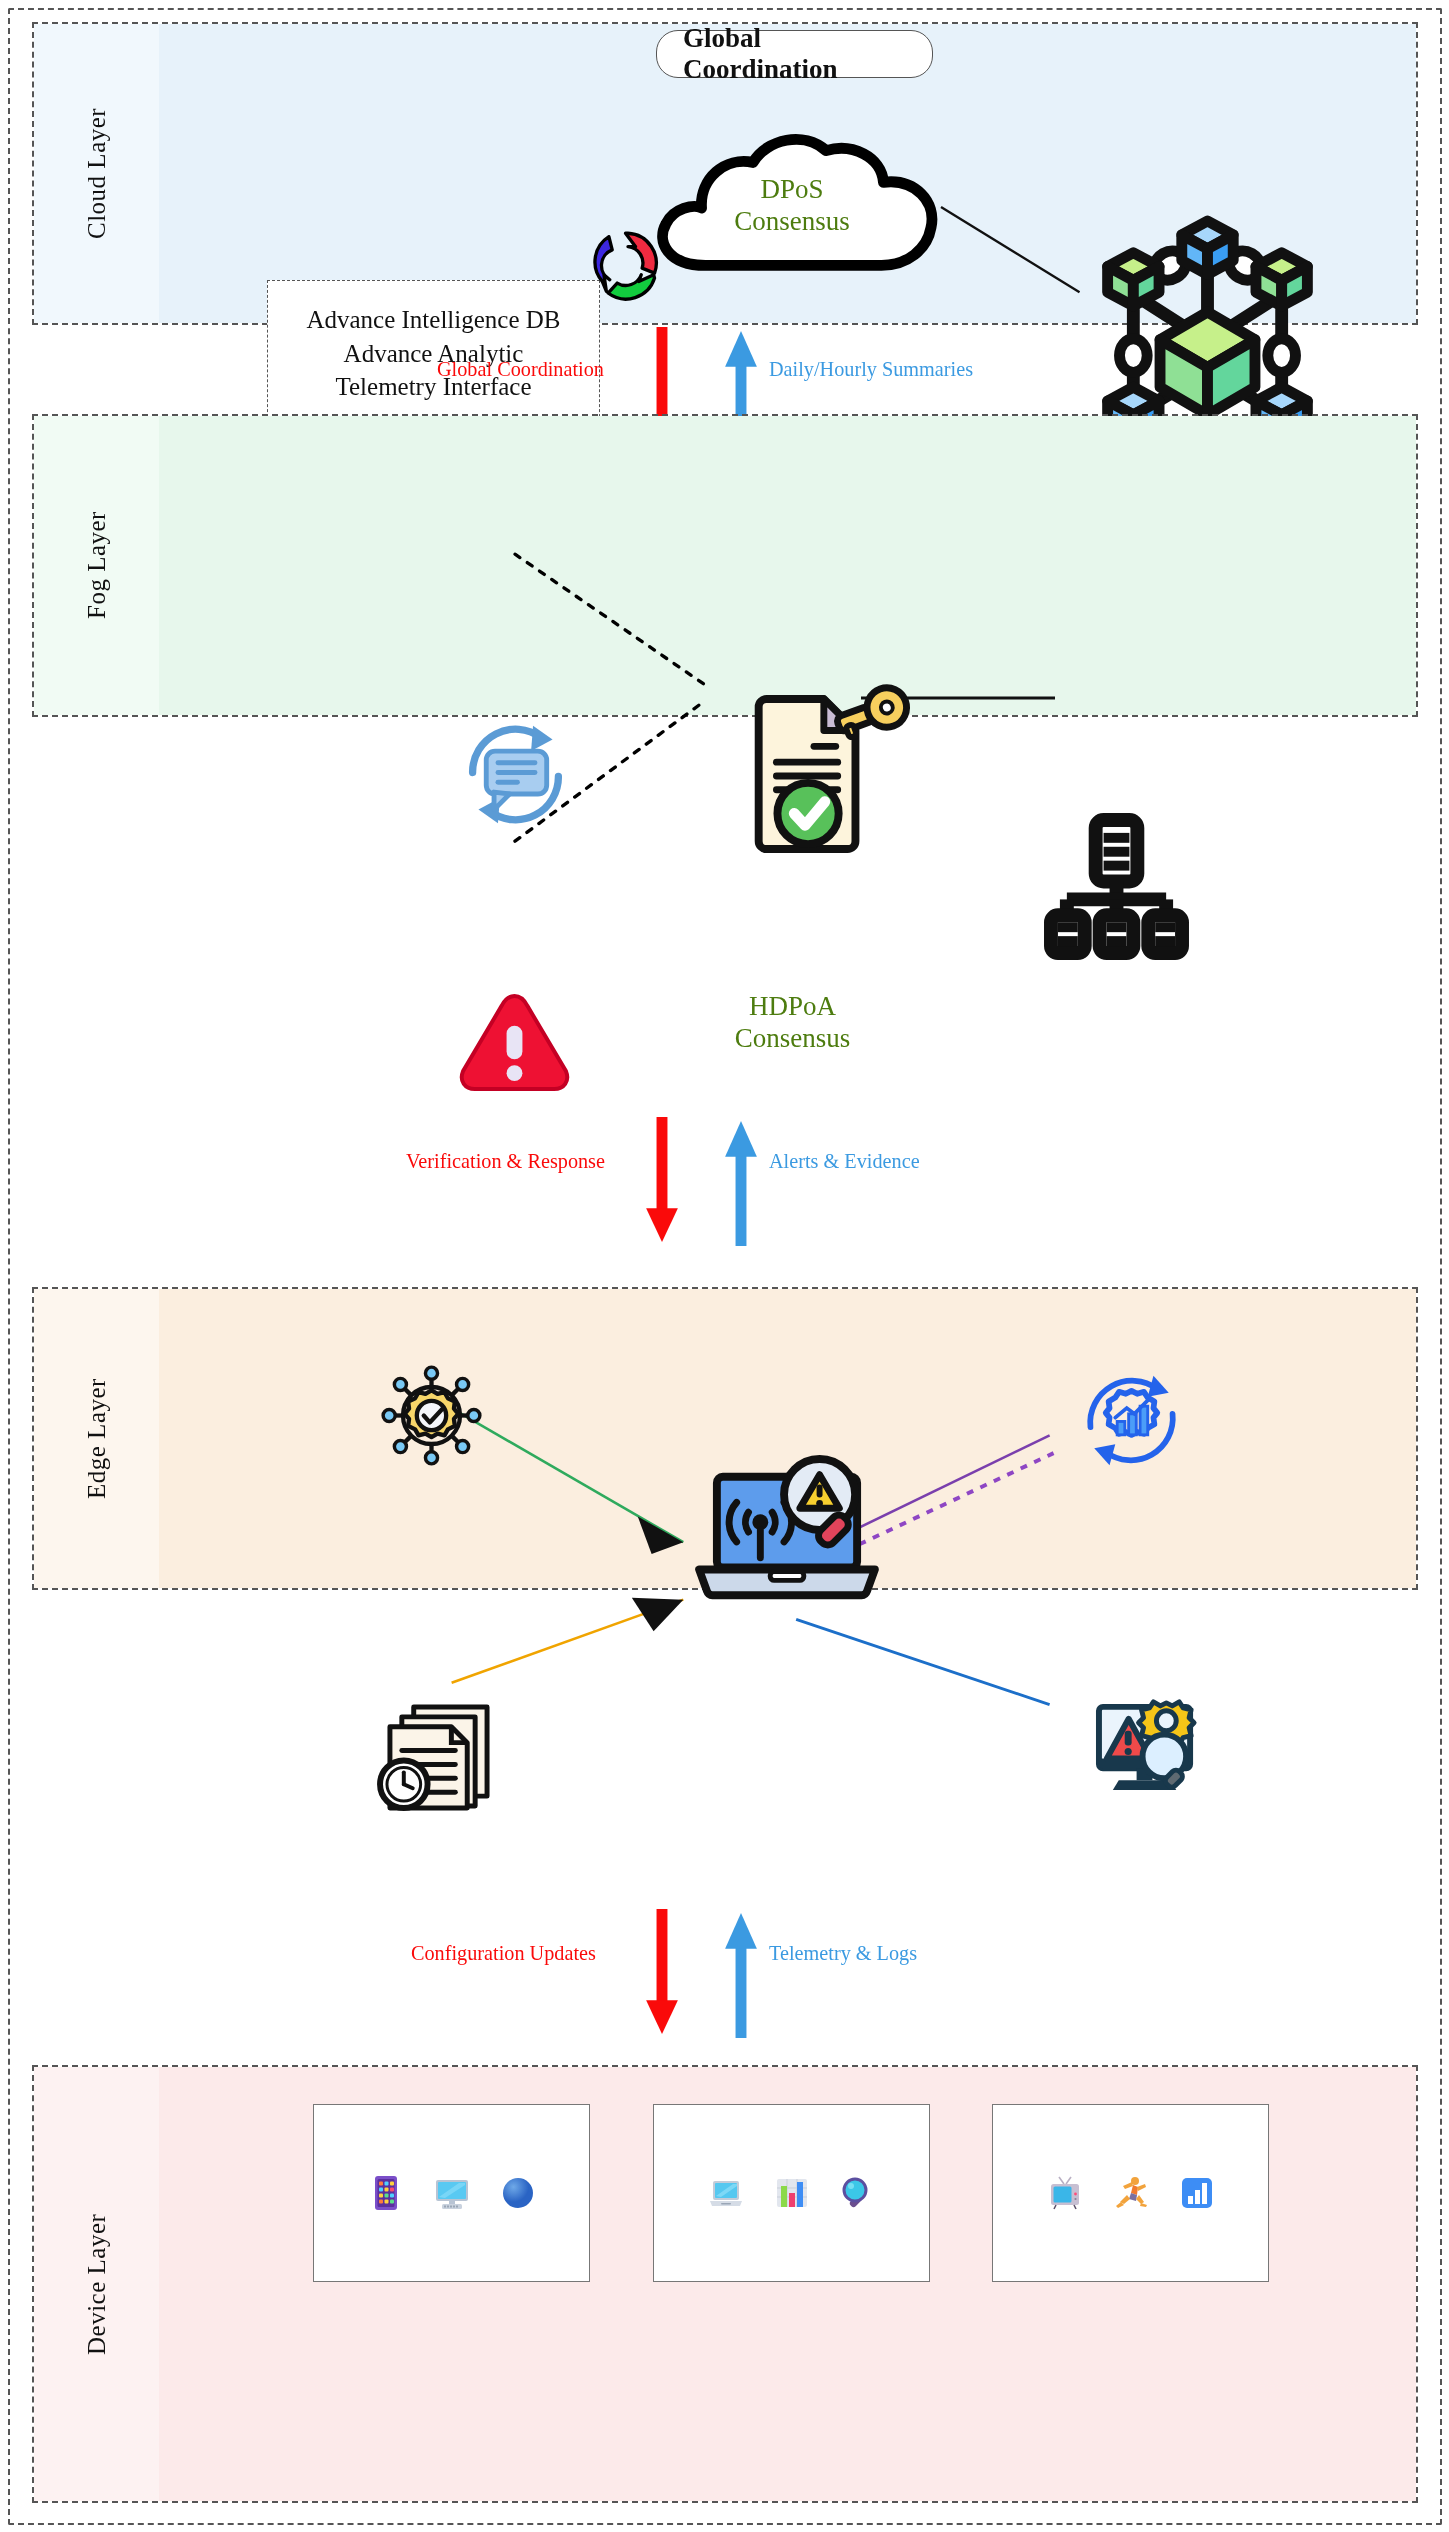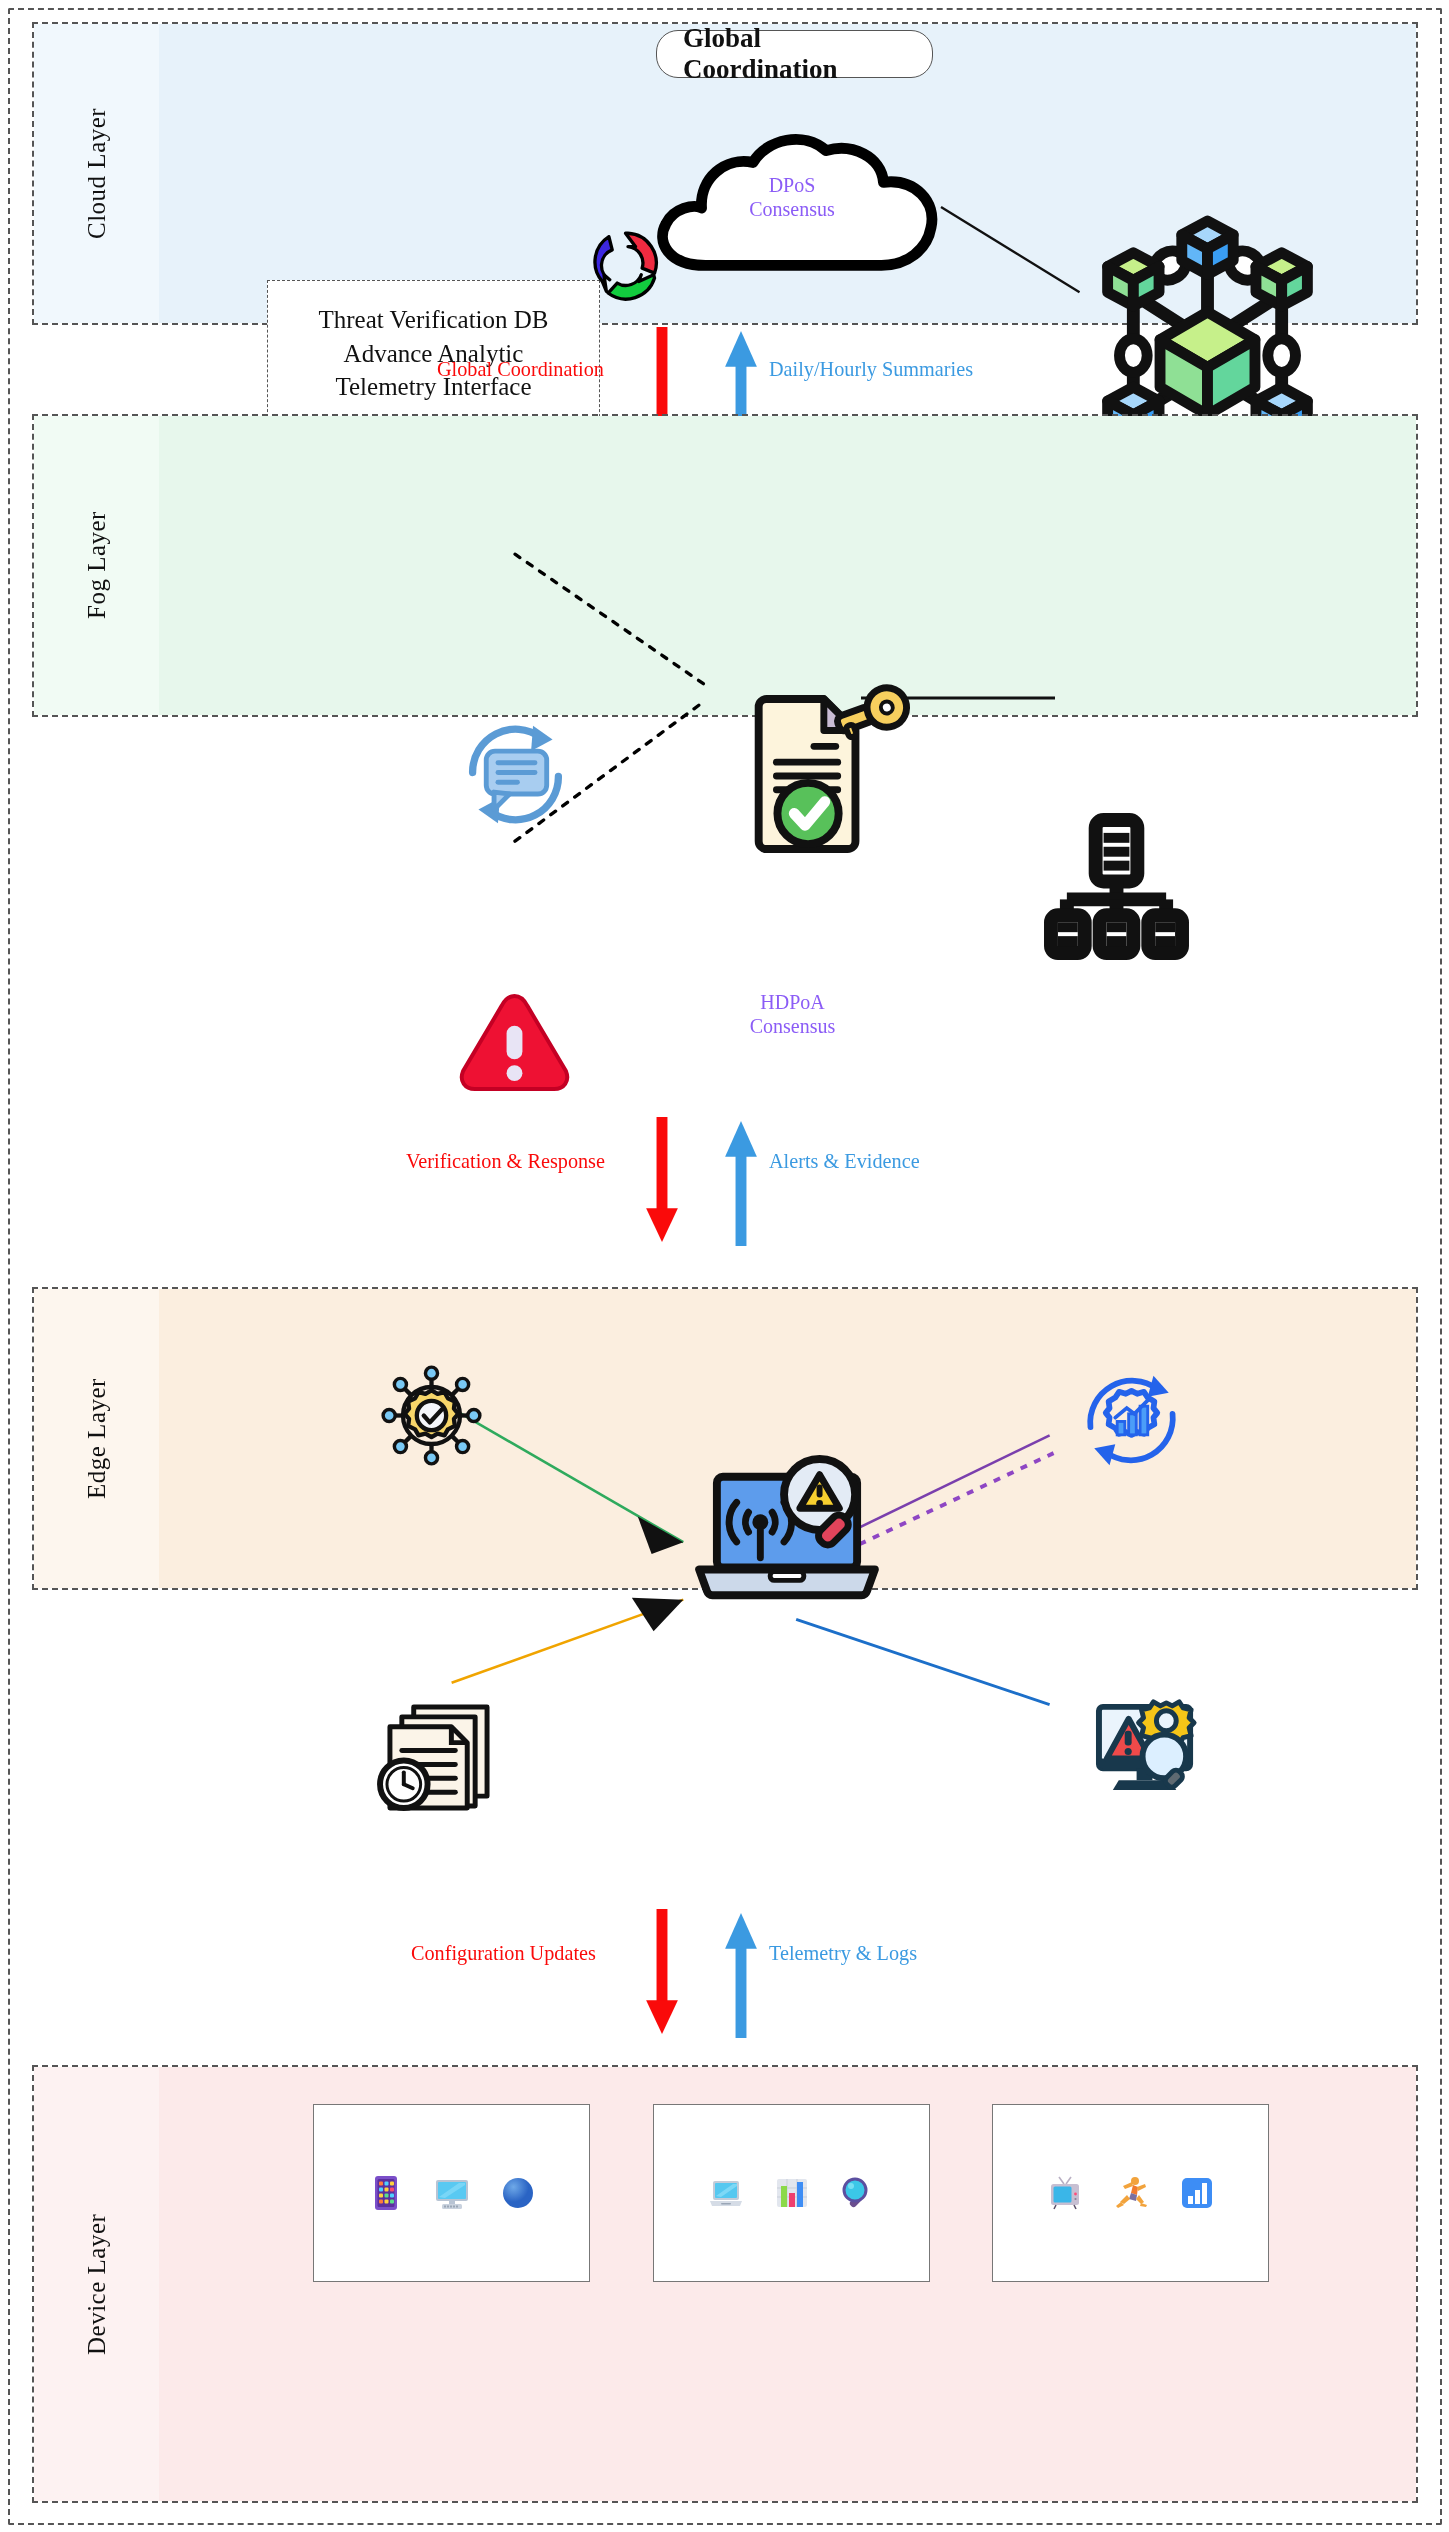--- a/index.html
+++ b/index.html
@@ -69,21 +69,21 @@
   .inner-box {
     position:absolute; background:#fff;
     border:1.8px dashed #555;
     display:flex; flex-direction:column; align-items:center;
     justify-content:center; gap:2px;
     font-size:25px; color:#111; line-height:1.26;
   }
 
   
   .caption {
-    position:absolute; text-align:center; font-size:20px; color:#8b5cf6;
+    position:absolute; text-align:center; font-size:27px; color:#4d7c0f;
     line-height:1.2; white-space:pre-line;
   }
 
   
   .arrow-label {
     position:absolute; font-size:22px; white-space:nowrap;
     font-family:"Liberation Serif","DejaVu Serif",serif;
     transform:scaleX(0.92); transform-origin:left center;
   }
   .lbl-red  { color:#fa0a0a; }
@@ -111,21 +111,21 @@
     <div class="layer-tint"></div>
     <div class="layer-sidebar"></div>
     <div class="layer-label">Cloud Layer</div>
   </div>
 
   <div class="pill" style="left:656px; top:30px; width:277px; height:48px;">
     <span>Global Coordination</span>
   </div>
 
   <div class="inner-box" style="left:267px; top:280px; width:333px; height:147px;">
-    <span>Threat Verification DB</span>
+    <span>Advance Intelligence DB</span>
     <span>Advance Analytic</span>
     <span>Telemetry Interface</span>
   </div>
 
   <div class="ico" style="left:634px; top:119px; width:317px; height:178px;">
     <svg width="317" height="178" viewBox="0 0 320 180">
       <path d="M72 148 C34 148 22 124 32 106 C40 90 60 86 68 90
                C66 60 92 38 120 44 C134 20 172 12 194 32
                C220 24 250 38 252 64 C284 60 306 84 300 110
                C296 132 276 148 250 148 Z" fill="#ffffff" stroke="#000" stroke-width="11" stroke-linejoin="round"></path>

